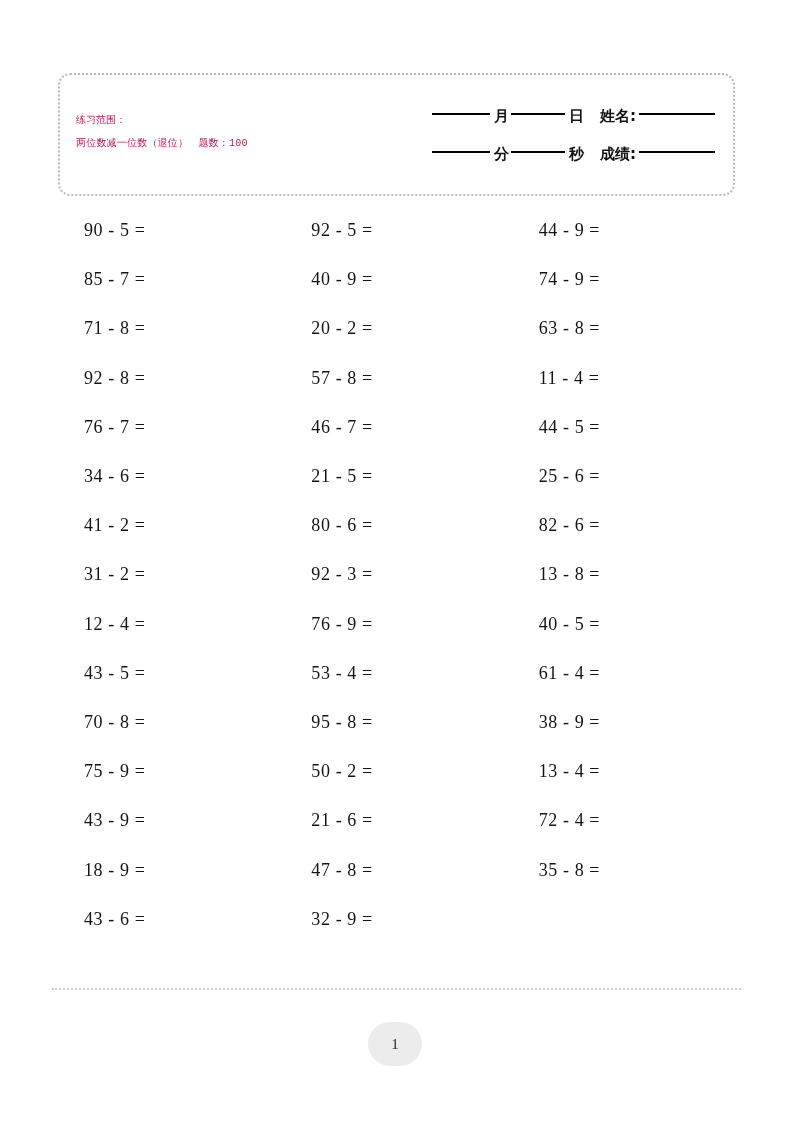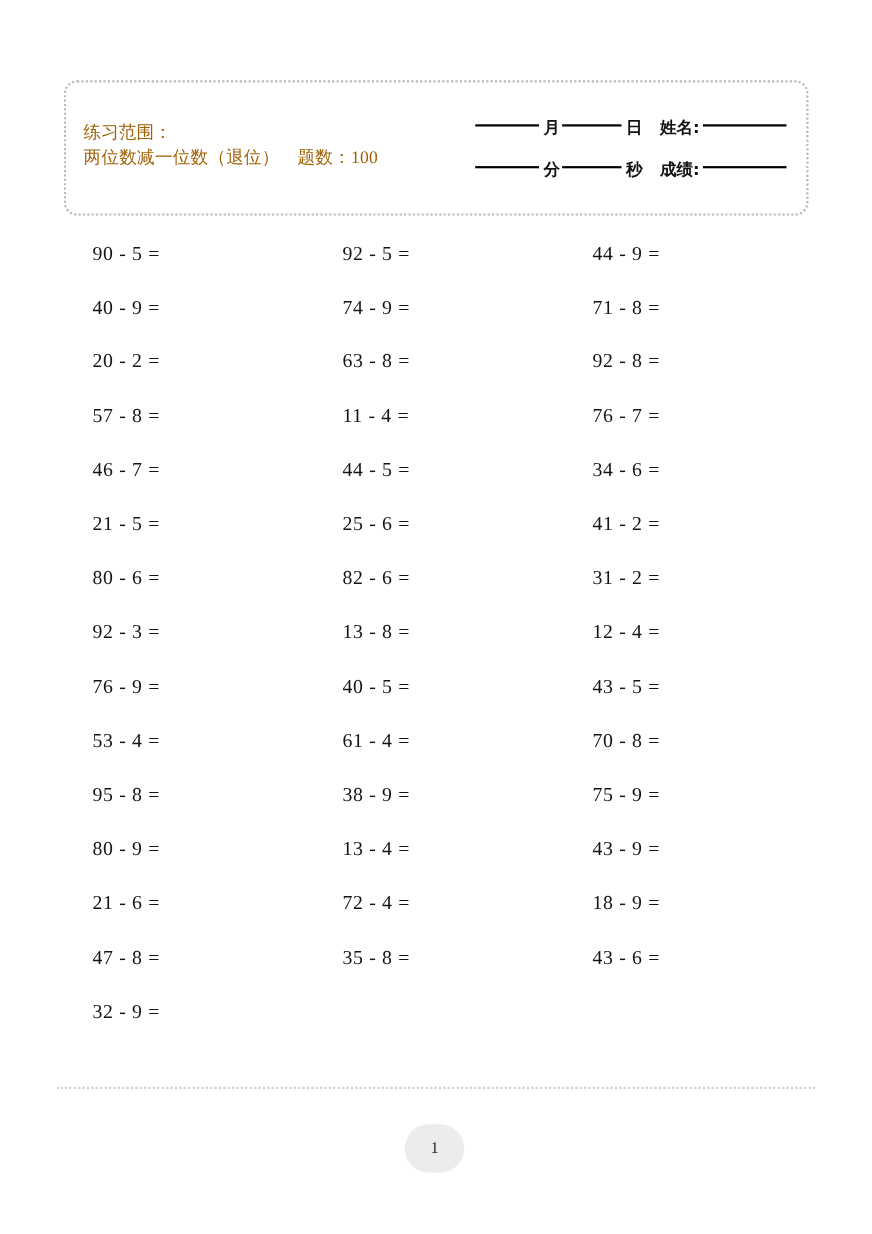--- a/index.html
+++ b/index.html
@@ -26,24 +26,24 @@
     height: 123px;
     border: 2px dotted #b9b9b9;
     border-radius: 12px;
     box-sizing: border-box;
   }
 
   .range-block {
     position: absolute;
     left: 16px;
     top: 34px;
-    font-family: Liberation Serif, serif;
-    font-size: 16px;
+    font-family: Liberation Mono, monospace;
+    font-size: 10px;
     line-height: 23px;
-    color: #a16207;
+    color: #be185d;
     white-space: nowrap;
   }
   .range-line2 {
     letter-spacing: 0.2px;
   }
 
   .fields-block {
     position: absolute;
     right: 18px;
     top: 22px;
@@ -153,20 +153,21 @@
       <span class="blank-line after-label"></span>
     </div>
 
   </div>
 </div>
 
 <div class="problem-grid">
     <div class="problem-cell">90 - 5 =</div>
     <div class="problem-cell">92 - 5 =</div>
     <div class="problem-cell">44 - 9 =</div>
+    <div class="problem-cell">85 - 7 =</div>
     <div class="problem-cell">40 - 9 =</div>
     <div class="problem-cell">74 - 9 =</div>
     <div class="problem-cell">71 - 8 =</div>
     <div class="problem-cell">20 - 2 =</div>
     <div class="problem-cell">63 - 8 =</div>
     <div class="problem-cell">92 - 8 =</div>
     <div class="problem-cell">57 - 8 =</div>
     <div class="problem-cell">11 - 4 =</div>
     <div class="problem-cell">76 - 7 =</div>
     <div class="problem-cell">46 - 7 =</div>
@@ -183,21 +184,21 @@
     <div class="problem-cell">12 - 4 =</div>
     <div class="problem-cell">76 - 9 =</div>
     <div class="problem-cell">40 - 5 =</div>
     <div class="problem-cell">43 - 5 =</div>
     <div class="problem-cell">53 - 4 =</div>
     <div class="problem-cell">61 - 4 =</div>
     <div class="problem-cell">70 - 8 =</div>
     <div class="problem-cell">95 - 8 =</div>
     <div class="problem-cell">38 - 9 =</div>
     <div class="problem-cell">75 - 9 =</div>
-    <div class="problem-cell">80 - 9 =</div>
+    <div class="problem-cell">50 - 2 =</div>
     <div class="problem-cell">13 - 4 =</div>
     <div class="problem-cell">43 - 9 =</div>
     <div class="problem-cell">21 - 6 =</div>
     <div class="problem-cell">72 - 4 =</div>
     <div class="problem-cell">18 - 9 =</div>
     <div class="problem-cell">47 - 8 =</div>
     <div class="problem-cell">35 - 8 =</div>
     <div class="problem-cell">43 - 6 =</div>
     <div class="problem-cell">32 - 9 =</div>
   </div>

